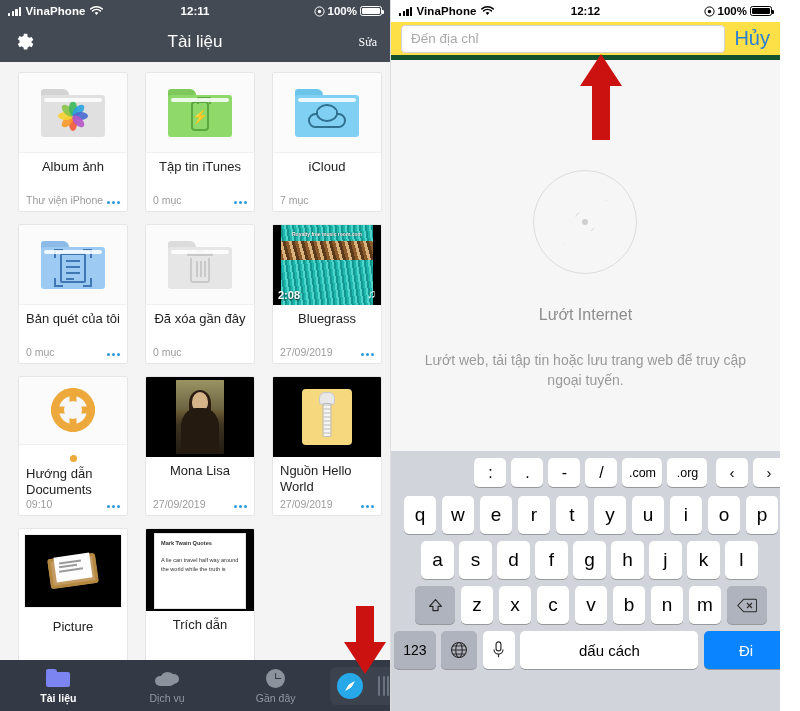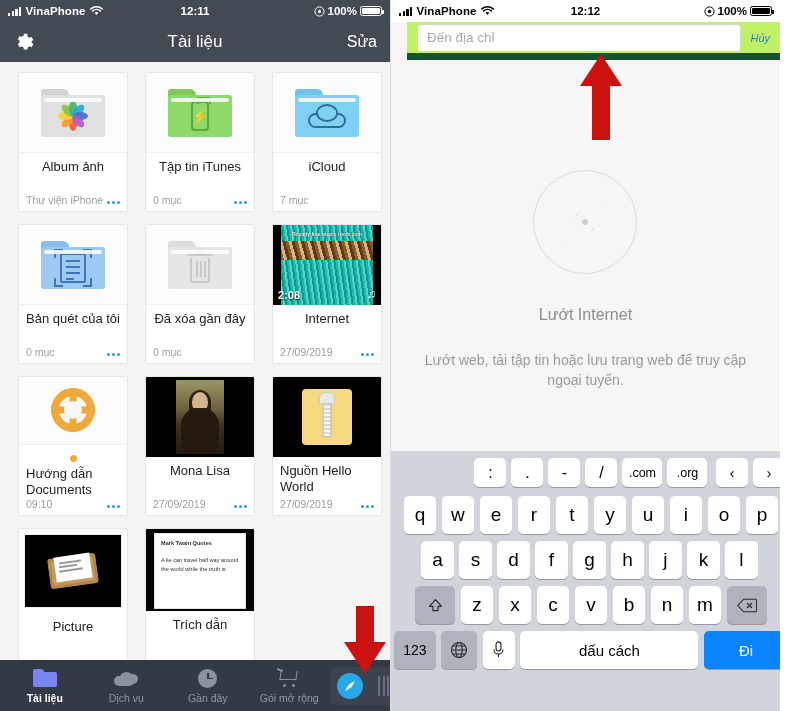--- a/index.html
+++ b/index.html
@@ -40,21 +40,21 @@
 
   .navbar {
     height: 40px; background: #434a54; color: #fff;
     display: flex; align-items: center; padding: 0 13px;
     position: relative;
   }
   .nav-title {
     position: absolute; left:0; right:0; text-align:center;
     font-size: 17px; font-weight: 500;
   }
-  .nav-right { margin-left:auto; font-size: 16px; z-index: 2;}
+  .nav-right { margin-left:auto; font-size: 12px; z-index: 2; font-family: Liberation Serif, serif;}
 
   .grid-wrap { padding: 10px 0 0 0; height: 637px; overflow: hidden; position: relative; }
   .grid {
     display: grid; grid-template-columns: repeat(3, 110px);
     column-gap: 17px; row-gap: 12px; padding-left: 18px;
   }
   .card {
     width: 110px; height: 140px; background: #fff;
     border: 1px solid #e6e6e6; border-radius: 2px;
     display: flex; flex-direction: column; overflow: hidden;
@@ -194,24 +194,24 @@
   .grip{position:absolute;right:7px;top:50%;transform:translateY(-50%);display:flex;gap:2.5px;}
   .grip i{width:2px;height:20px;background:#6b7280;display:block;border-radius:1px;}
 
   
   .phone-right { position:relative; width:400px;height:711px;background:#f6f6f6;overflow:hidden;border-left:1px solid #ddd;}
   .statusbar-lt { height:22px;background:#fff;color:#000;display:flex;align-items:center;padding:0 8px;position:relative;}
   .statusbar-lt .bars i{background:#000;}
   .statusbar-lt .batt{border-color:#000;}
   .statusbar-lt .batt::after{background:#000;}
   .statusbar-lt .batt span{background:#000;}
-  .urlbar{height:38px;background:#bef264;display:flex;align-items:center;padding:0 10px;gap:9px;border-bottom:7px solid #14532d;margin-left:16px;}
+  .urlbar{height:38px;background:#fde047;display:flex;align-items:center;padding:0 10px;gap:9px;border-bottom:5px solid #14532d;}
   .urlfield{flex:1;height:28px;background:#fff;border:1px solid #d4d4d4;border-radius:4px;display:flex;align-items:center;padding:0 9px;}
   .urlfield span{font-size:13.5px;color:#a9a9a9;}
-  .cancel{font-size:11px;color:#2a7fd4;font-style:italic;}
+  .cancel{font-size:20px;color:#2a7fd4;}
 
   .empty-state{position:absolute;left:0;right:0;top:170px;text-align:center;padding:0 28px;}
   .compass-big{width:104px;height:104px;border-radius:50%;border:1.6px solid #dcdcdc;margin:0 auto 32px;position:relative;}
   .compass-big::after{
     content:"";position:absolute;left:50%;top:50%;width:60px;height:21px;
     border:1.6px solid #d0d0d0;
     transform:translate(-50%,-50%) rotate(-45deg);
     clip-path: polygon(0 50%, 50% 0, 100% 50%, 50% 100%);
   }
   .compass-big .pin{position:absolute;left:50%;top:50%;transform:translate(-50%,-50%);width:6px;height:6px;border-radius:50%;background:#cfcfcf;}
@@ -438,21 +438,21 @@
             <div class="vid-thumb">
               <div class="vid-grass"></div>
               <div class="vid-band"></div>
               <div class="vid-band-txt">Royalty free music room.com</div>
               <div class="vid-time">2:08</div>
               <div class="vid-note">♫</div>
             </div>
           </div>
           <div class="meta">
             <div class="c-title">
-                <span>Internet</span>
+                <span>Bluegrass</span>
               </div>
             <div class="c-bottom">
               <span class="c-sub">27/09/2019</span>
               <span class="ell">
                   <i></i>
                   <i></i>
                   <i></i>
                 </span>
             </div>
           </div>
@@ -578,31 +578,20 @@
             <i style="left:13px;top:3px;width:11px;height:10px"></i>
           </div>
         </div>
         <span class="tab-lbl">Dịch vụ</span>
       </div>
       <div class="tab">
         <div class="tab-ic">
             <div class="clock-small"></div>
           </div>
         <span class="tab-lbl">Gần đây</span>
-      </div>
-      <div class="tab">
-        <div class="tab-ic">
-          <div class="cart-small">
-            <div class="hd"></div>
-              <div class="bsk"></div>
-            <div class="w" style="left:6px"></div>
-              <div class="w" style="left:15px"></div>
-          </div>
-        </div>
-        <span class="tab-lbl">Gói mở rộng</span>
       </div>
       <div class="compass-pill">
         <div class="compass"></div>
         <div class="grip">
             <i></i>
             <i></i>
             <i></i>
           </div>
       </div>
     </div>

